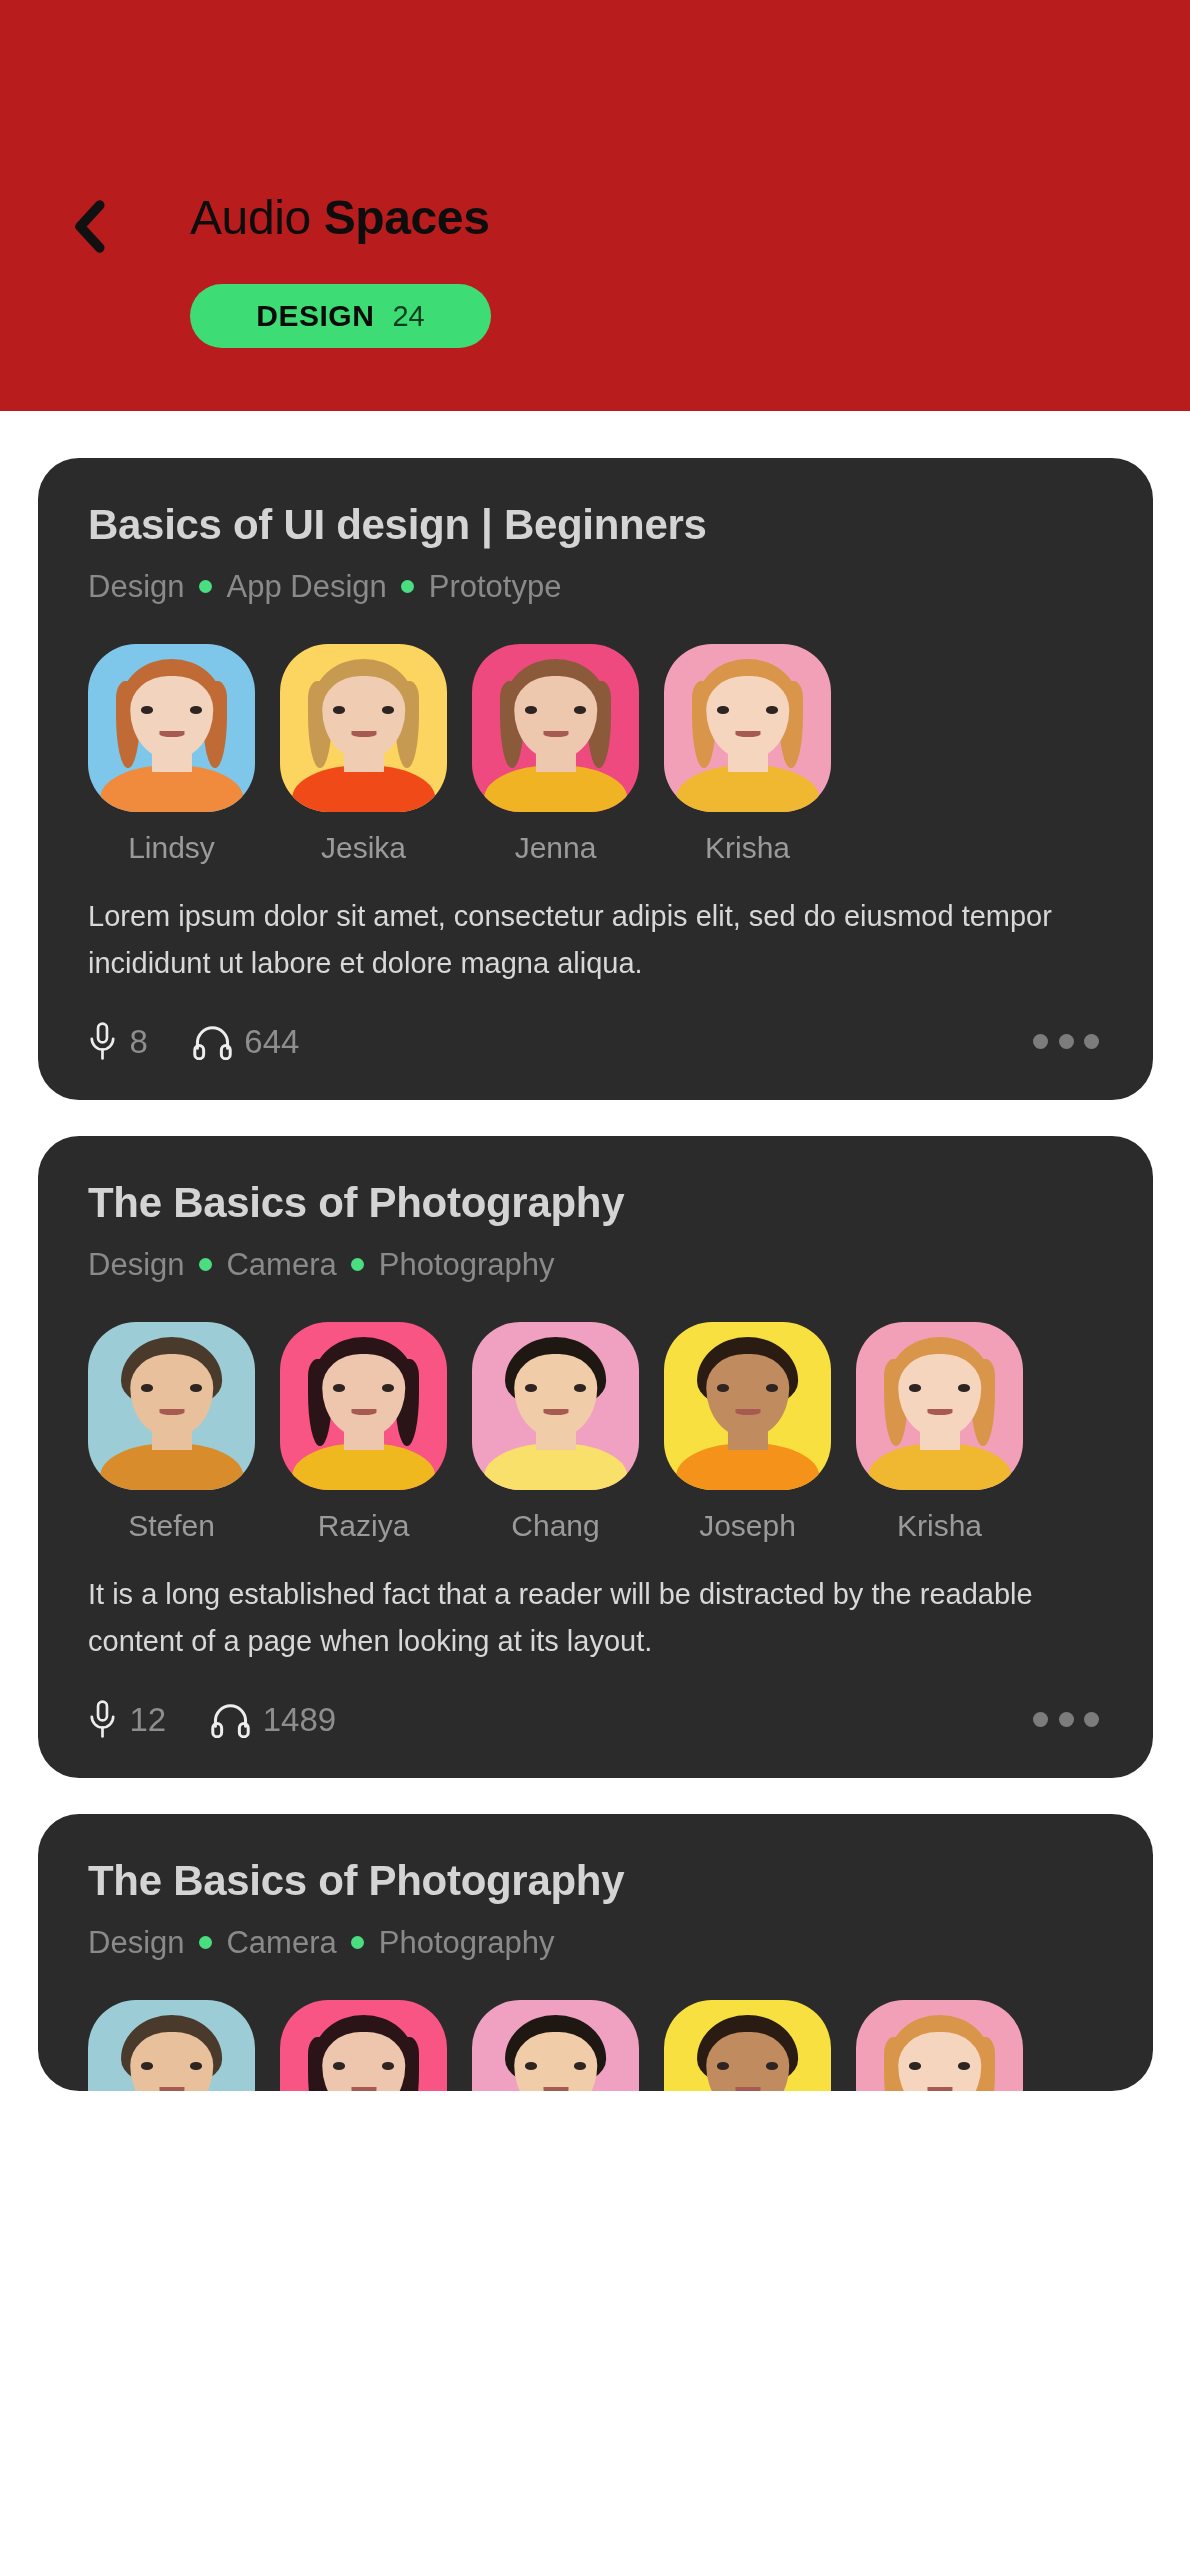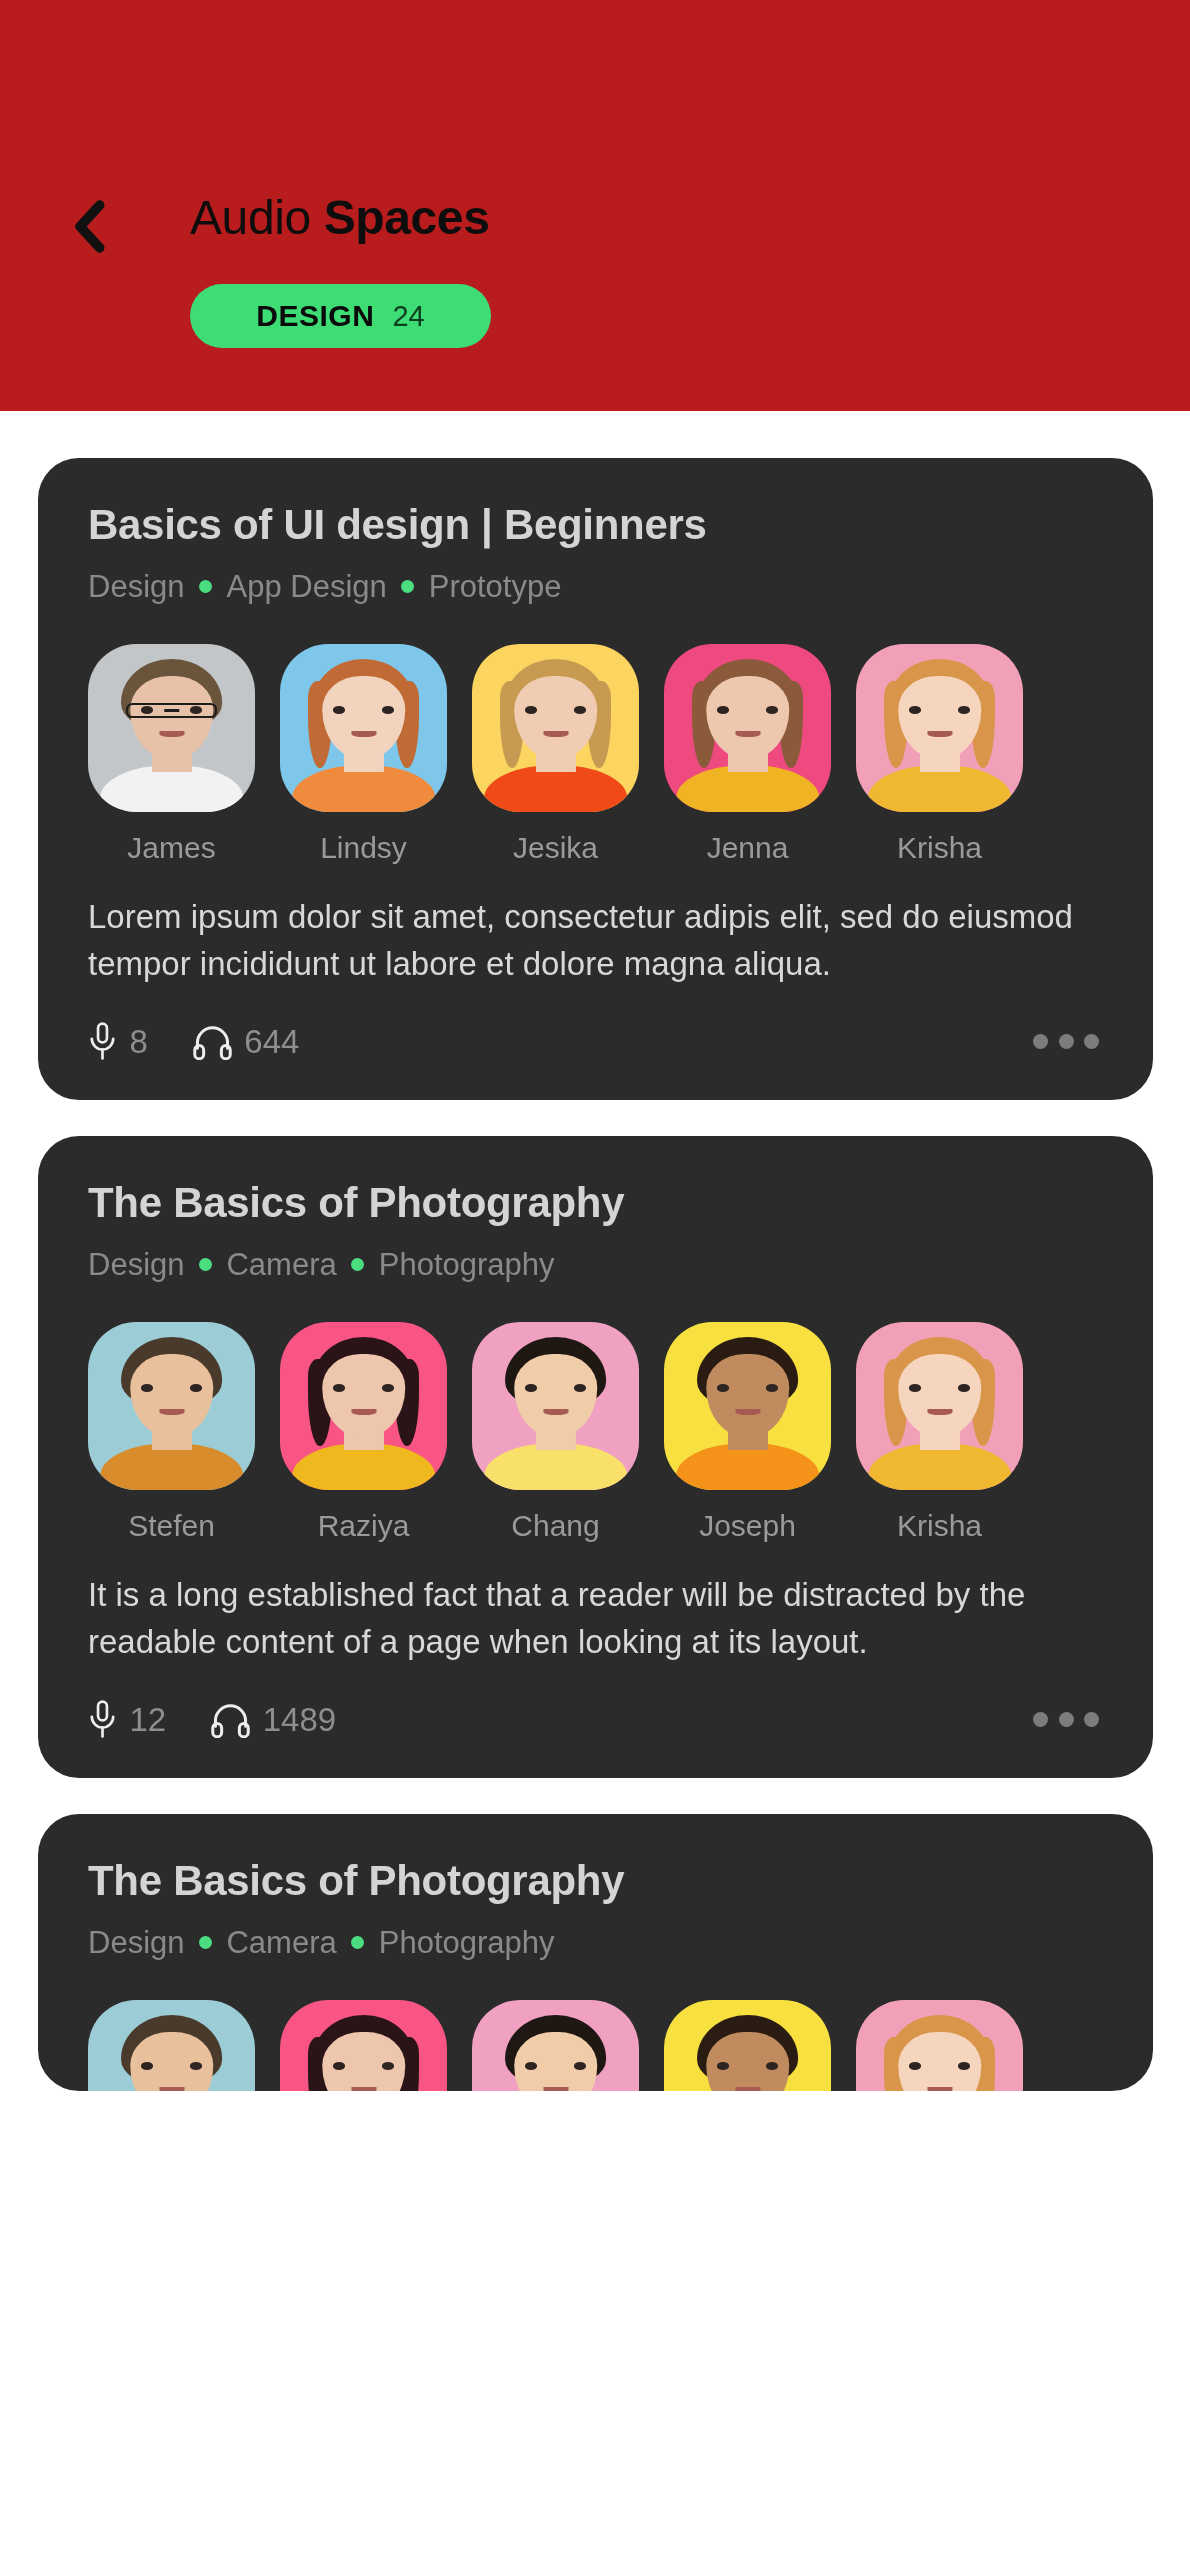--- a/index.html
+++ b/index.html
@@ -238,21 +238,21 @@
     top: 22%;
     width: 14%;
     height: 52%;
     border-radius: 40% 40% 50% 50% / 20% 20% 60% 60%;
   }
   .f-hairlong-l { left: 17%; }
   .f-hairlong-r { right: 17%; }
 
   
   .card-text {
-    font-size: 33px;
+    font-size: 29px;
     font-weight: 400;
     line-height: 47px;
     color: #d8d8d8;
     margin-top: 23px;
     margin-bottom: 34px;
   }
 
   
   .card-footer {
     display: flex;
@@ -327,35 +327,20 @@
       <div class="card">
         <div class="card-title">Basics of UI design | Beginners</div>
         <div class="card-tags">
           <span>Design</span>
           <span class="tag-dot"></span>
           <span>App Design</span>
           <span class="tag-dot"></span>
           <span>Prototype</span>
         </div>
         <div class="avatar-row">
-          <div class="avatar-cell">
-            <div class="avatar" style="background: rgb(194, 198, 201);">
-              <div class="face">
-                <div class="f-body" style="background:#f2f2f2"></div>
-                <div class="f-hair" style="background:#6b543c"></div>
-                <div class="f-neck" style="background:#e7c2a8"></div>
-                <div class="f-head" style="background:#e7c2a8"></div>
-                <div class="f-eye l"></div>
-                <div class="f-eye r"></div>
-                <div class="f-mouth"></div>
-                <div class="f-glasses"></div>
-              </div>
-            </div>
-            <div class="avatar-name">James</div>
-          </div>
           <div class="avatar-cell">
             <div class="avatar" style="background: rgb(126, 199, 234);">
               <div class="face">
                 <div class="f-body" style="background:#f08a3c"></div>
                 <div class="f-hair" style="background:#c06a35"></div>
                 <div class="f-hairlong-l" style="background:#c06a35"></div>
                 <div class="f-hairlong-r" style="background:#c06a35"></div>
                 <div class="f-neck" style="background:#f2d3bd"></div>
                 <div class="f-head" style="background:#f2d3bd"></div>
                 <div class="f-eye l"></div>

